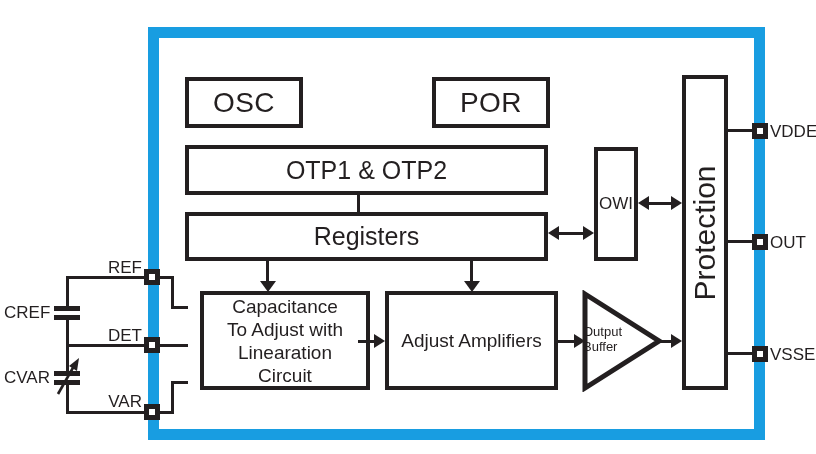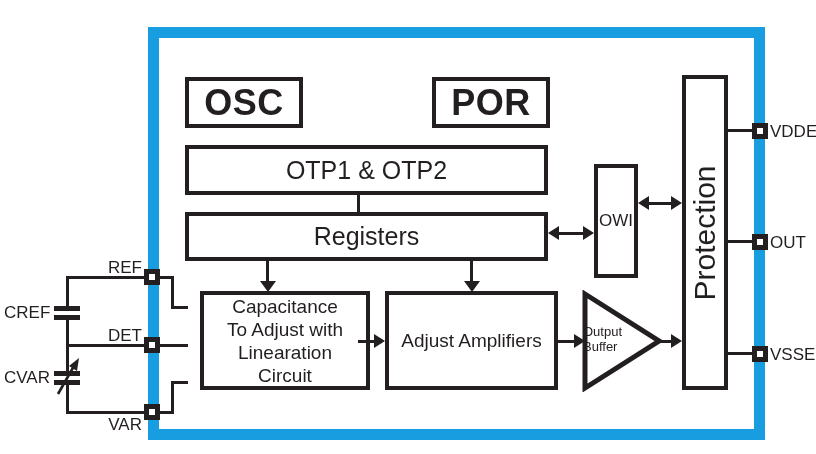--- a/index.html
+++ b/index.html
@@ -23,25 +23,25 @@
   .ah-down{border-left:8px solid transparent;border-right:8px solid transparent;border-top:11px solid var(--ink);}
   .ah-left{border-top:7px solid transparent;border-bottom:7px solid transparent;border-right:11px solid var(--ink);}
   .ah-right{border-top:7px solid transparent;border-bottom:7px solid transparent;border-left:11px solid var(--ink);}
   .pin{
     position:absolute;width:16px;height:16px;box-sizing:border-box;
     border:5px solid var(--ink);background:#ffffff;z-index:5;
   }
   .plabel{position:absolute;font-size:17px;line-height:20px;white-space:nowrap;}
   .r{text-align:right;}
   .cap-plate{position:absolute;width:26px;height:5px;background:var(--ink);}
-  .biglabel{font-size:36px;letter-spacing:0.5px;font-weight:bold;}
+  .biglabel{font-size:28px;letter-spacing:0.5px;}
   .midlabel{font-size:25px;}
   .c2v-text{font-size:19px;line-height:23px;}
   .gain-text{font-size:19px;line-height:24px;}
-  .owi-text{font-size:17px;margin-top:17px;}
+  .owi-text{font-size:17px;}
   .prot-wrap{position:absolute;left:682px;top:75px;width:46px;height:315px;
     box-sizing:border-box;border:4px solid var(--ink);background:#fff;
     display:flex;align-items:center;justify-content:center;}
   .prot-text{transform:rotate(-90deg);white-space:nowrap;font-size:30px;}
   .buf-text{position:absolute;left:583px;top:324px;width:58px;text-align:left;
     font-size:13px;line-height:15px;}
 </style>
 </head>
 <body>
 
@@ -148,21 +148,21 @@
     <line x1="10" y1="42" x2="26" y2="14" stroke="#231F20" stroke-width="2.6"></line>
     <polygon points="31,6 29,19 21,14" fill="#231F20"></polygon>
   </svg>
   <div class="plabel r" style="left:4px;top:368px;width:46px;">CVAR</div>
 
   <div class="pin" style="left:144px;top:269px;"></div>
   <div class="pin" style="left:144px;top:337px;"></div>
   <div class="pin" style="left:144px;top:404px;"></div>
   <div class="plabel r" style="left:90px;top:258px;width:52px;">REF</div>
   <div class="plabel r" style="left:90px;top:326px;width:52px;">DET</div>
-  <div class="plabel r" style="left:90px;top:415px;width:52px;">VAR</div>
+  <div class="plabel r" style="left:90px;top:392px;width:52px;">VAR</div>
 
   <div class="wire" style="left:728px;top:129px;width:26px;height:3px;"></div>
   <div class="wire" style="left:728px;top:240px;width:26px;height:3px;"></div>
   <div class="wire" style="left:728px;top:352px;width:26px;height:3px;"></div>
 
   <div class="pin" style="left:752px;top:123px;"></div>
   <div class="pin" style="left:752px;top:234px;"></div>
   <div class="pin" style="left:752px;top:346px;"></div>
 
   <div class="plabel" style="left:770px;top:122px;">VDDE</div>

